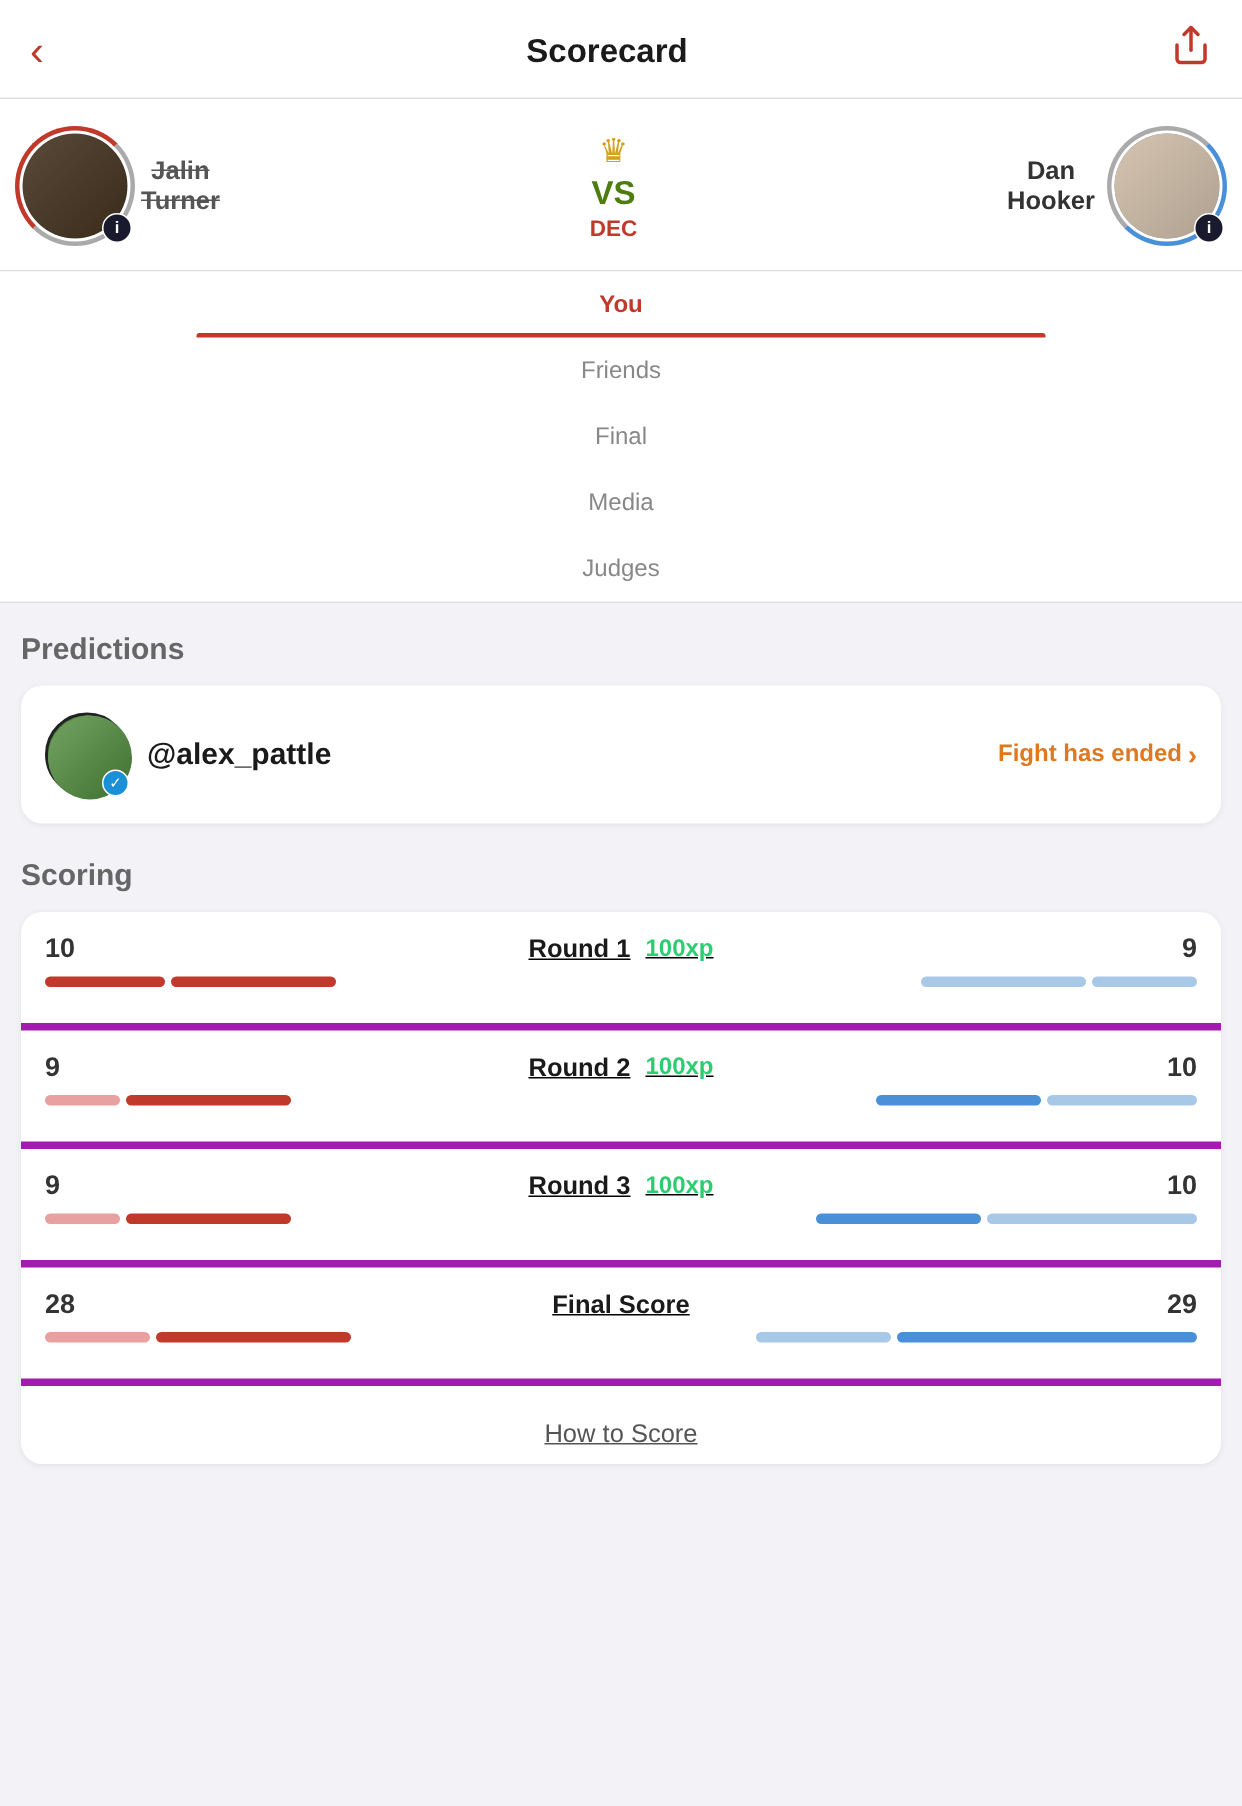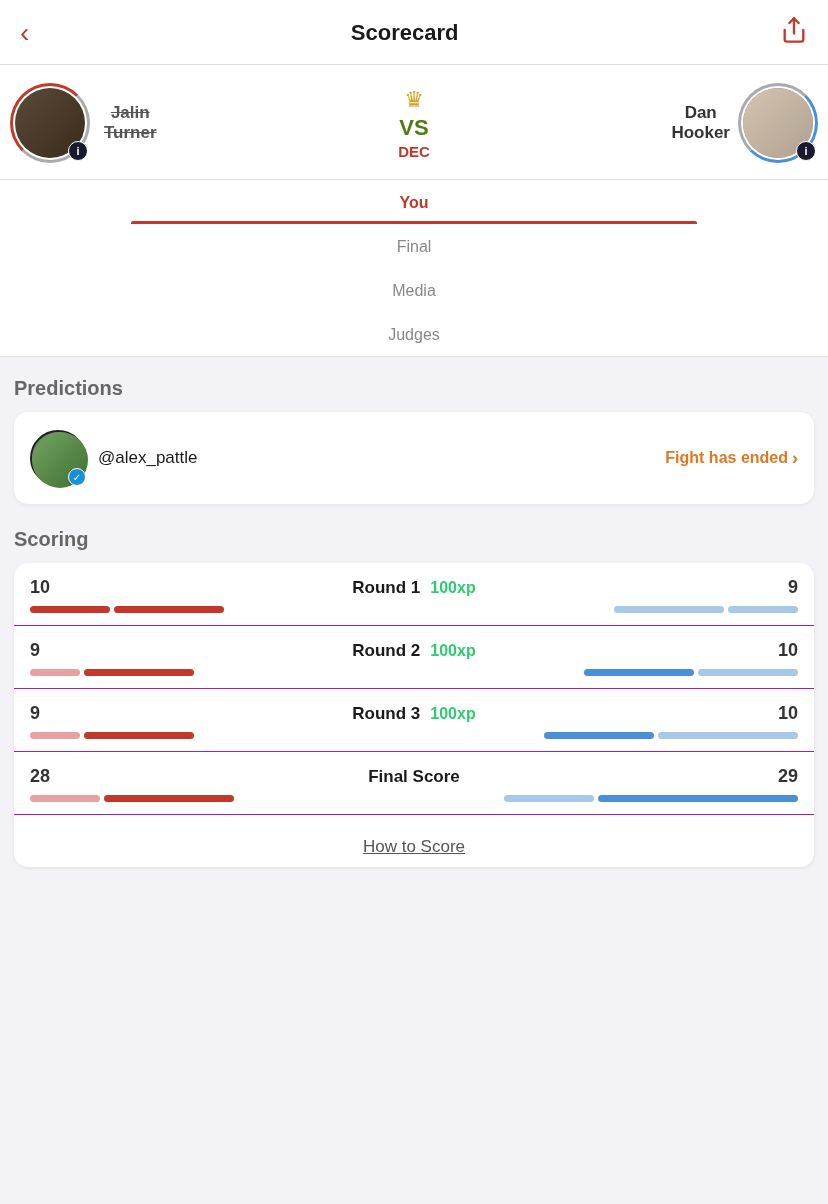--- a/index.html
+++ b/index.html
@@ -104,21 +104,21 @@
       display: flex;
       align-items: center;
       justify-content: center;
       color: #fff;
       font-size: 11px;
       font-weight: 700;
       border: 1px solid #fff;
     }
     .fighter-name-left {
       text-align: center;
-      margin-left: 14px;
+      margin-left: 4px;
     }
     .fighter-name-right {
       text-align: center;
       margin-right: 8px;
     }
     .fighter-name {
       font-size: 17px;
       font-weight: 600;
       color: #555;
       text-decoration: line-through;
@@ -232,22 +232,22 @@
       background: #1a90d9;
       border-radius: 50%;
       display: flex;
       align-items: center;
       justify-content: center;
       color: #fff;
       font-size: 10px;
       border: 1.5px solid #fff;
     }
     .username {
-      font-size: 17px;
-      font-weight: 400;
+      font-size: 20px;
+      font-weight: 700;
       color: #1a1a1a;
     }
     .fight-ended {
       display: flex;
       align-items: center;
       gap: 4px;
       color: #e07820;
       font-size: 16px;
       font-weight: 600;
       cursor: pointer;
@@ -261,22 +261,22 @@
     .scoring-section {
       margin-top: 4px;
     }
     .scoring-card {
       background: #fff;
       border-radius: 14px;
       overflow: hidden;
       box-shadow: 0 1px 4px rgba(0,0,0,0.07);
     }
     .round-row {
-      padding: 14px 16px 12px;
-      border-bottom: 1px solid #a21caf;
+      padding: 14px 16px 24px;
+      border-bottom: 5px solid #a21caf;
     }
     .round-row:last-child {
       border-bottom: none;
     }
     .round-header {
       display: flex;
       align-items: center;
       justify-content: space-between;
       margin-bottom: 8px;
     }
@@ -290,20 +290,21 @@
       font-size: 18px;
       font-weight: 600;
       color: #333;
       width: 36px;
       text-align: right;
     }
     .round-label-group {
       display: flex;
       align-items: center;
       gap: 10px;
+      text-decoration: underline;
     }
     .round-label {
       font-size: 17px;
       font-weight: 700;
       color: #1a1a1a;
     }
     .xp-label {
       font-size: 16px;
       font-weight: 600;
       color: #2ecc71;
@@ -381,20 +382,21 @@
       <div class="avatar-img">
         <div class="avatar-placeholder-light"></div>
       </div>
       <div class="info-badge">i</div>
     </div>
   </div>
 </div>
 
 <div class="tabs-container">
   <div class="tab-item active">You</div>
+  <div class="tab-item">Friends</div>
   <div class="tab-item">Final</div>
   <div class="tab-item">Media</div>
   <div class="tab-item">Judges</div>
 </div>
 
 <div class="main-content">
 
   <div class="section-heading">Predictions</div>
   <div class="predictions-card">
     <div class="user-info">

